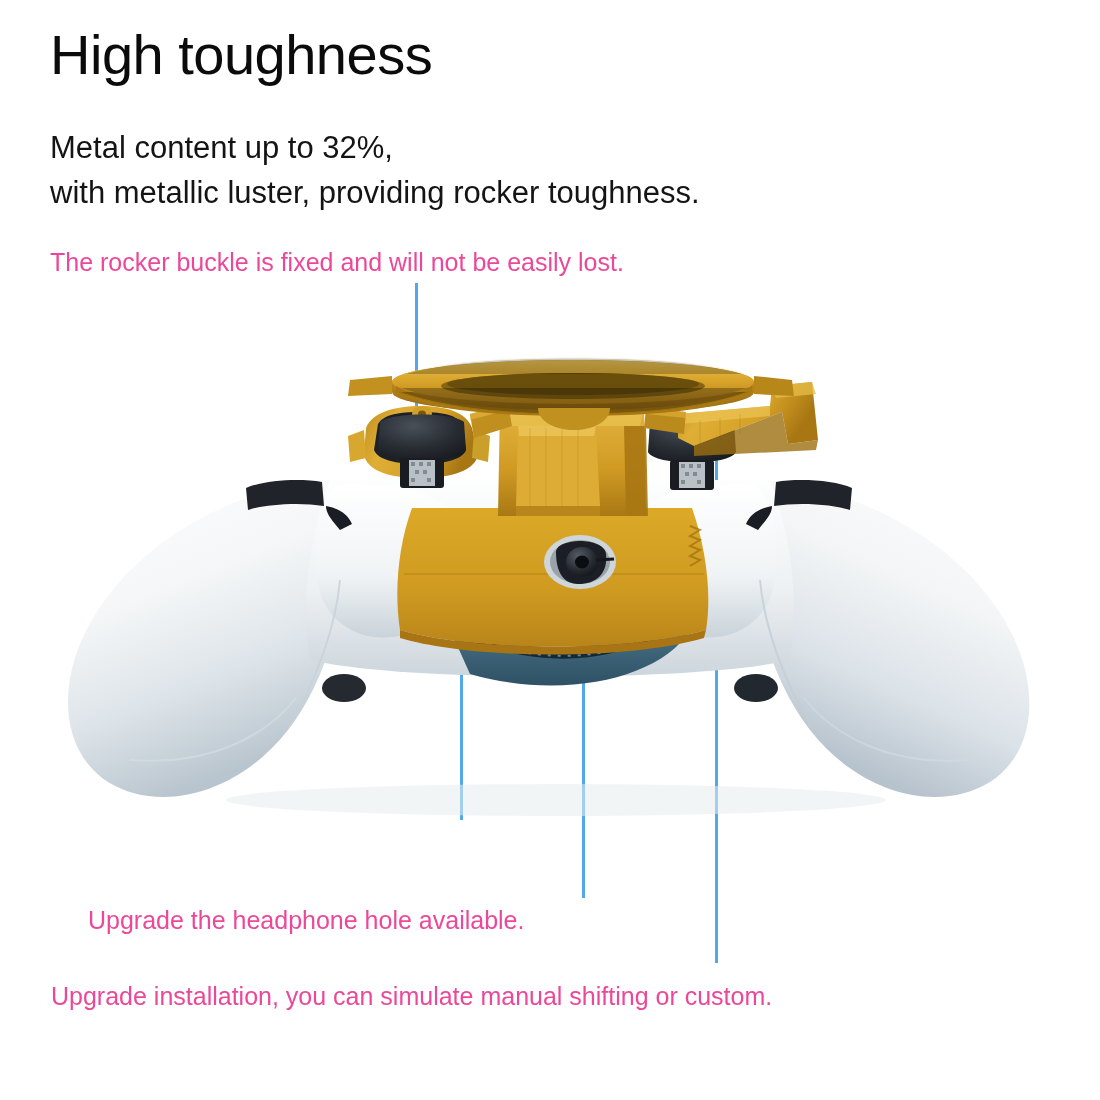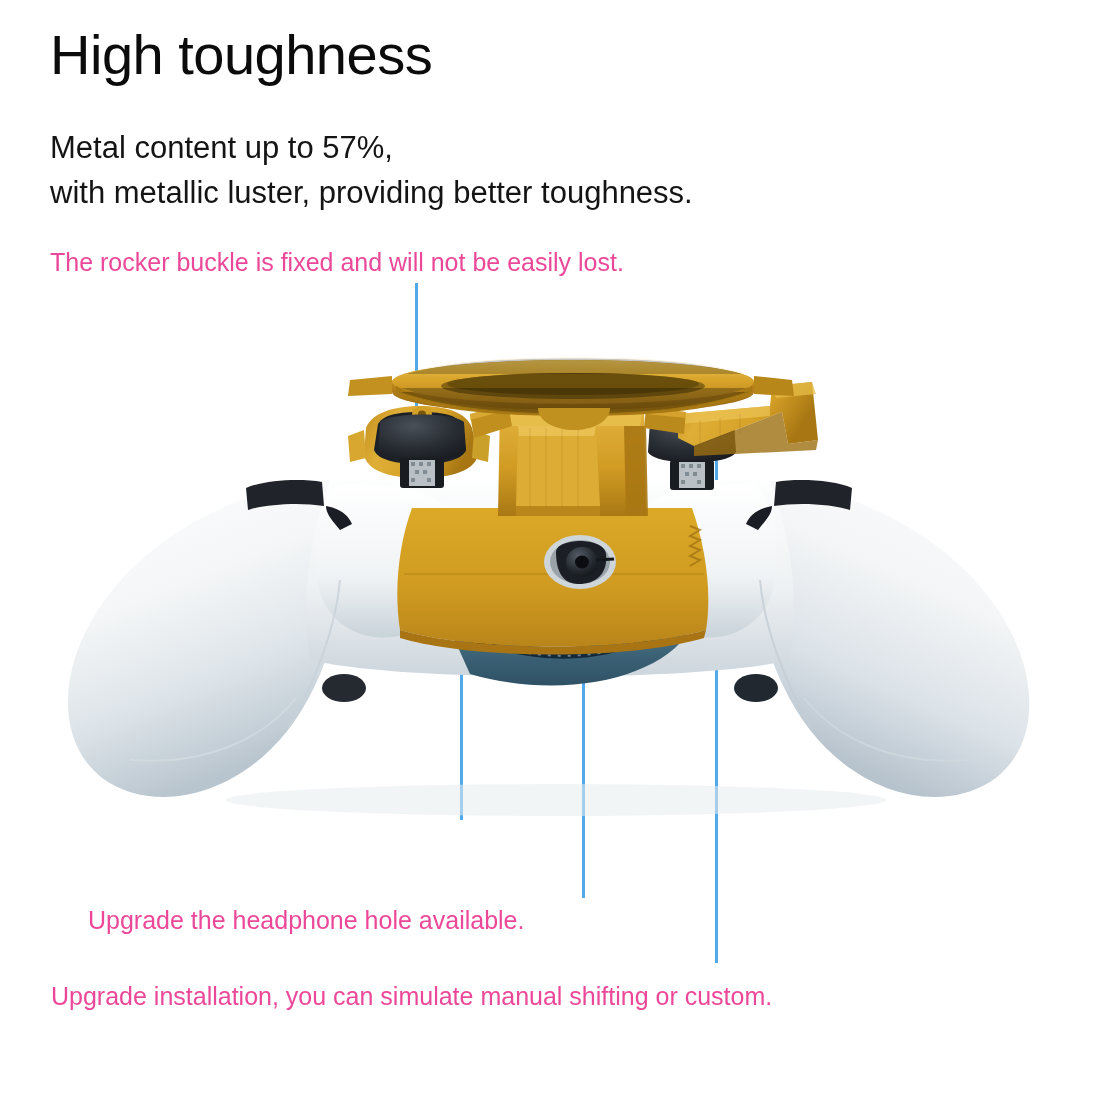--- a/index.html
+++ b/index.html
@@ -88,22 +88,22 @@
   #photo svg { display: block; }
 </style>
 </head>
 <body>
 
 <div id="page">
 
   <div class="title">High toughness</div>
 
   <div class="subtitle">
-    <div>Metal content up to 57%,</div>
-    <div>with metallic luster, providing better toughness.</div>
+    <div>Metal content up to 32%,</div>
+    <div>with metallic luster, providing rocker toughness.</div>
   </div>
 
   <div class="callout callout-1">The rocker buckle is fixed and will not be easily lost.</div>
 
 
   <div class="callout callout-3">Upgrade the headphone hole available.</div>
 
   <div class="callout callout-4">Upgrade installation, you can simulate manual shifting or custom.</div>
 
   <div class="leader leader-v l1"></div>

